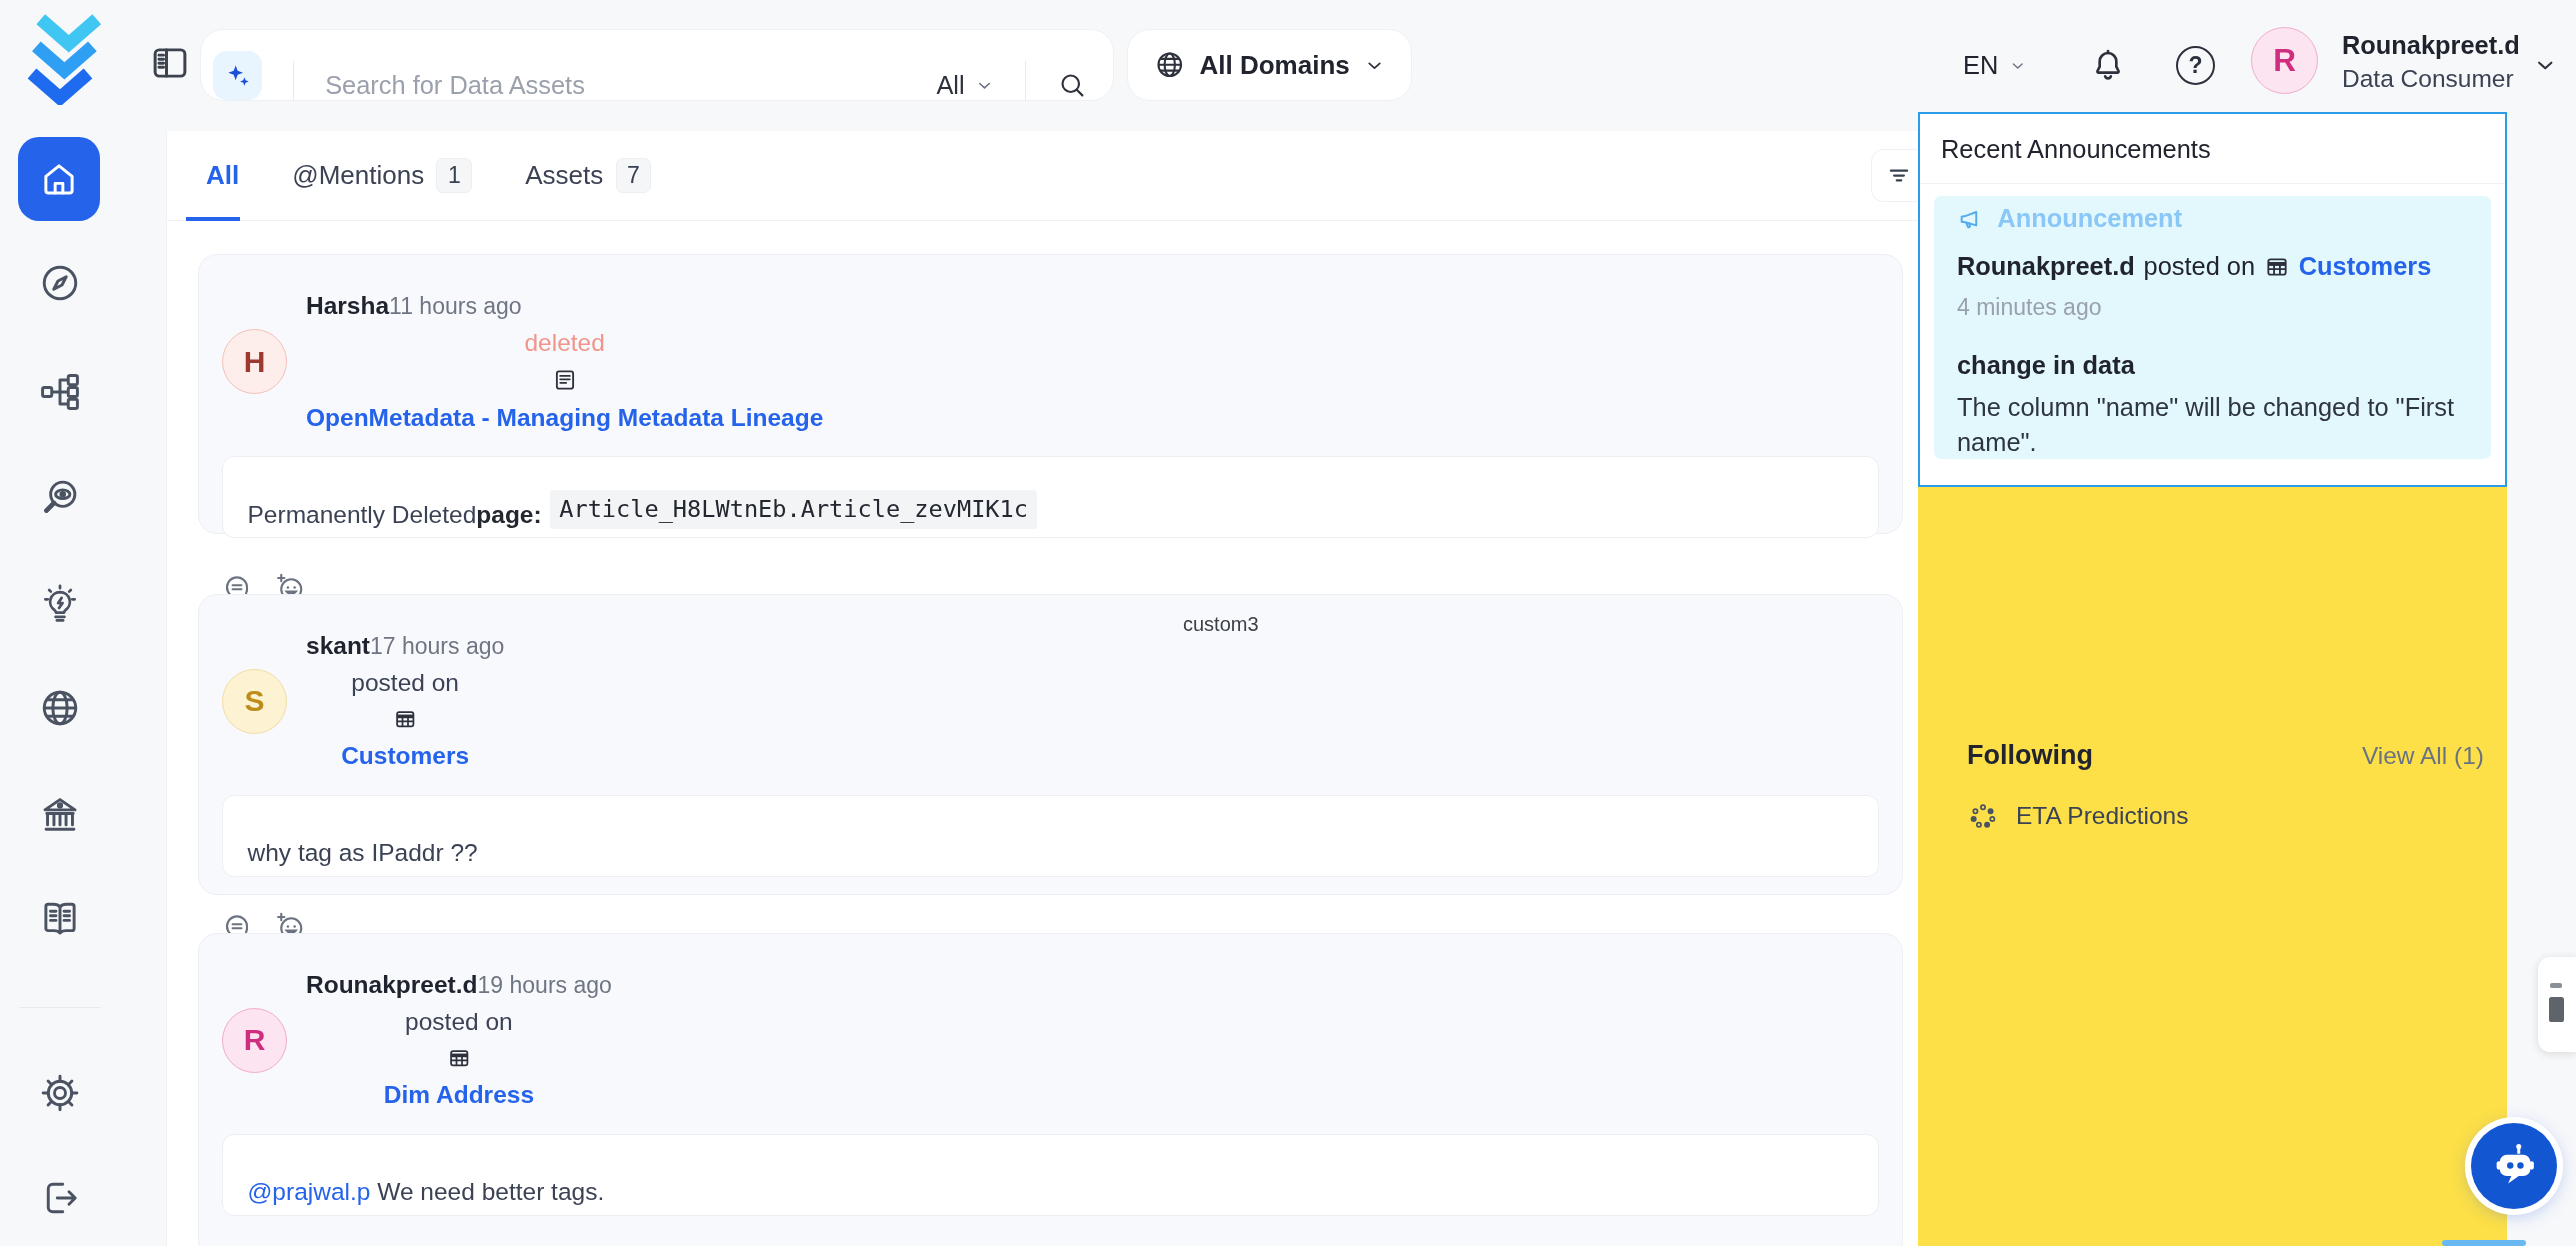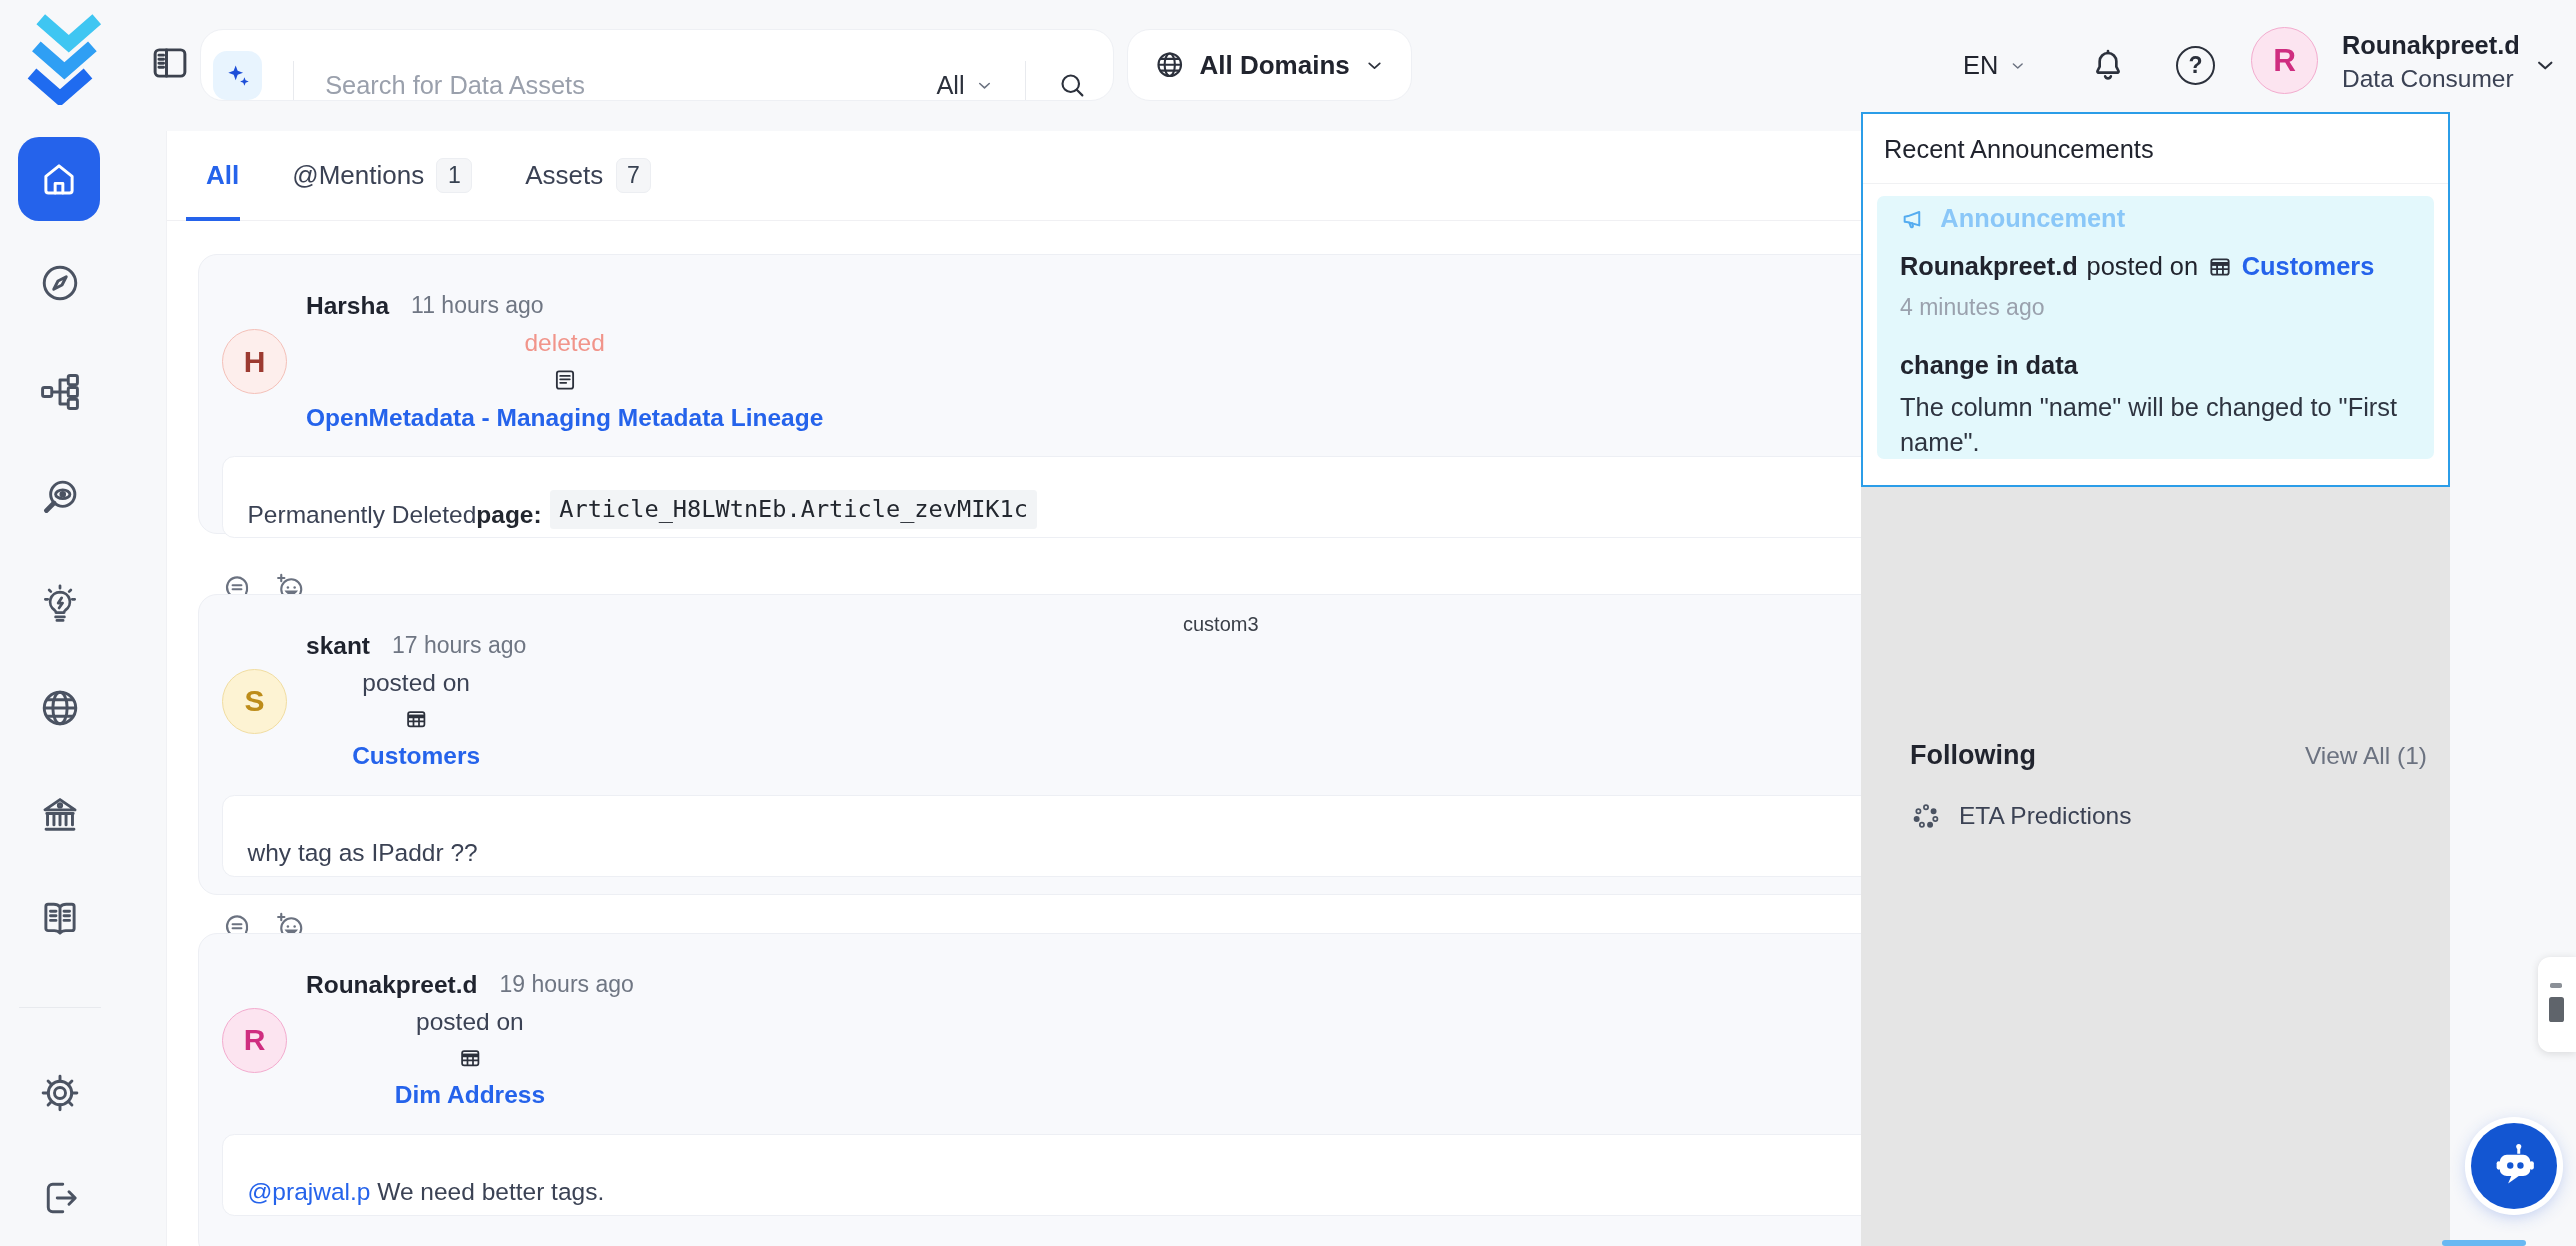--- a/index.html
+++ b/index.html
@@ -100,21 +100,21 @@
   .card {
     position:absolute; left:31px; width:1705px;
     background:#f8f9fc; border:0.9px solid #edeff4; border-radius:19px;
     padding:0 23px;
   }
   .card1 { top:123px; height:280px; }
   .card2 { top:463px; height:301px; }
   .card3 { top:802px; height:326px; }
   .card-head { margin-top:37px; display:flex; align-items:center; gap:19px; }
   .card-head .avatar { width:65px; height:65px; font-size:30px; flex:0 0 auto; }
-  .line1 { display:flex; align-items:flex-start; gap:22px; }
+  .line1 { display:flex; align-items:center; gap:0; }
   .line1 .nm { font-size:24.5px; font-weight:700; color:#1f232e; cursor:pointer; }
   .line1 .tm { font-size:23px; color:#6f7683; }
   .line2 { margin-top:8.8px; display:flex; align-items:center; gap:10.5px; font-size:24.5px;flex-direction:column; }
   .line2 .deleted { color:#f1948a; }
   .line2 .act { color:#3b4254; }
   .entity-ico { color:#2c313c; }
   .entity-link { color:#2563eb; font-weight:600; cursor:pointer; }
   .msg-box {
     margin-top:24.5px; background:#fff; border:0.9px solid #edeff4; border-radius:12.3px;
     min-height:82px; display:flex; align-items:flex-end; padding:8.8px 24.5px;
@@ -126,21 +126,21 @@
     background:#f2f4f6; padding:5.3px 8.8px; border-radius:3.5px; margin-left:8.8px;
   }
   .mention { color:#2563eb; cursor:pointer; }
   .reactions { margin-top:35px; display:flex; align-items:center; gap:23px; color:#6b7280; }
   .reactions .ric { width:30px; height:30px; cursor:pointer; }
 
   .floating-label { left:1183px; top:613px; font-size:20px; color:#3a3f48; }
   .feed-scrollbar { left:1935px; top:261px; width:15.8px; height:131px; background:#ccd5dc; border-radius:8.8px; cursor:pointer; }
 
   
-  .rail { left:1861px; top:112px; width:589px; height:1134px; background:#e5e5e5; }
+  .rail { left:1918px; top:112px; width:589px; height:1134px; background:#fde047; }
   .ann-box {
     position:absolute; top:0; left:0; width:589px; height:375px;
     background:#fff; border:2.6px solid #2b9de8;
   }
   .ann-title { margin:21px 0 0 21px; font-size:25.4px; font-weight:500; color:#21242e; }
   .ann-divider { margin-top:19px; border-top:0.9px solid #f0f1f3; }
   .ann-card {
     margin:12.3px 14px 0 14px; height:263px; background:#e3f8fc; border-radius:7px;
     padding:8px 23px;
   }

